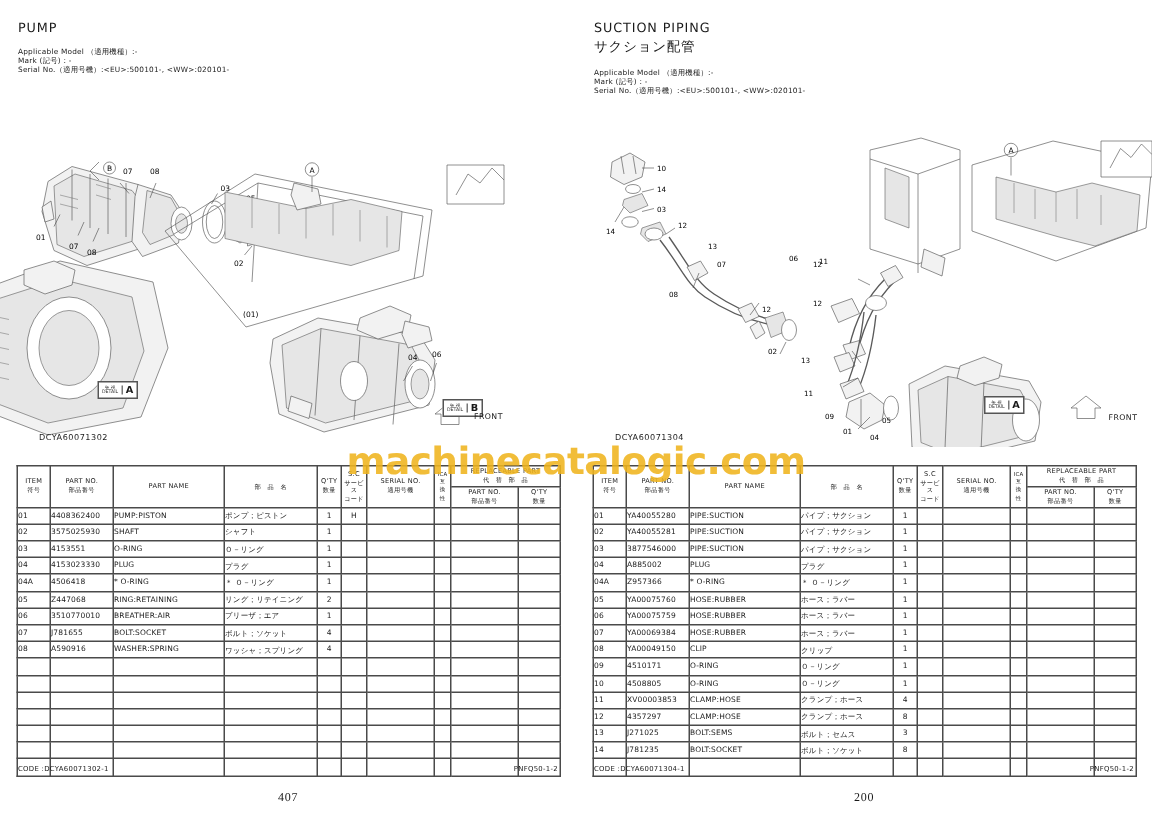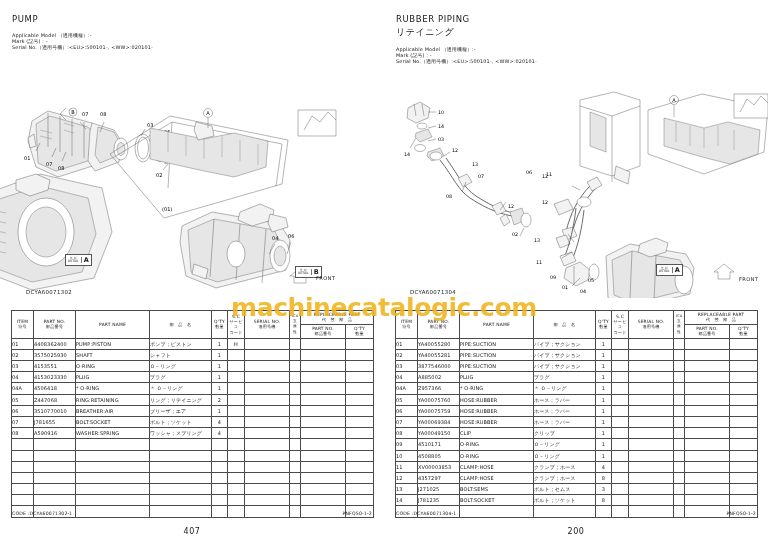--- a/index.html
+++ b/index.html
@@ -46,21 +46,21 @@
   .c-jname{padding-left:2px;font-size:4.3px;}
   .c-qty{text-align:center;font-size:5px;}
   .c-sc{text-align:center;font-size:5px;}
   .vsplit{border-left:1.4px solid #4a4a4a !important;}
 
   
   .foot{position:absolute;left:11px;right:11px;bottom:20px;height:11px;}
   .foot .code{position:absolute;left:1px;top:0;font-size:4.6px;letter-spacing:.2px;}
   .foot .pn{position:absolute;right:1px;top:0;font-size:4.6px;letter-spacing:.2px;}
   .pageno{position:absolute;left:0;right:0;bottom:6px;text-align:center;
-          font-size:8px;letter-spacing:.5px;}
+          font-size:8px;letter-spacing:.5px;font-family:Liberation Serif, serif;}
 
   svg{display:block;}
   .ln{stroke:#5a5a5a;stroke-width:.45;fill:none;}
   .ln2{stroke:#6e6e6e;stroke-width:.35;fill:none;}
   .fl{fill:#f2f2f2;stroke:#5a5a5a;stroke-width:.45;}
   .fl2{fill:#e6e6e6;stroke:#5a5a5a;stroke-width:.4;}
   .fw{fill:#ffffff;stroke:#5a5a5a;stroke-width:.45;}
   .lead{stroke:#444;stroke-width:.4;fill:none;}
 </style>
 </head>
@@ -447,22 +447,22 @@
 
     <div class="foot">
       <span class="code">CODE :DCYA60071302-1</span>
       <span class="pn">PNFQ50-1-2</span>
     </div>
     <div class="pageno">407</div>
   </div>
 
   <div class="page right">
     <div class="hdr">
-      <div class="ttl-en">RUBBER PIPING</div>
-      <div class="ttl-jp">リテイニング</div>
+      <div class="ttl-en">SUCTION PIPING</div>
+      <div class="ttl-jp">サクション配管</div>
       <div class="appl">
         <div>Applicable Model （適用機種）:-</div>
         <div>Mark (記号) : -</div>
         <div>Serial No.（適用号機）:&lt;EU&gt;:500101-,  &lt;WW&gt;:020101-</div>
       </div>
     </div>
 
     <div class="draw">
       <svg width="384" height="212" viewBox="0 0 384 212">
 

